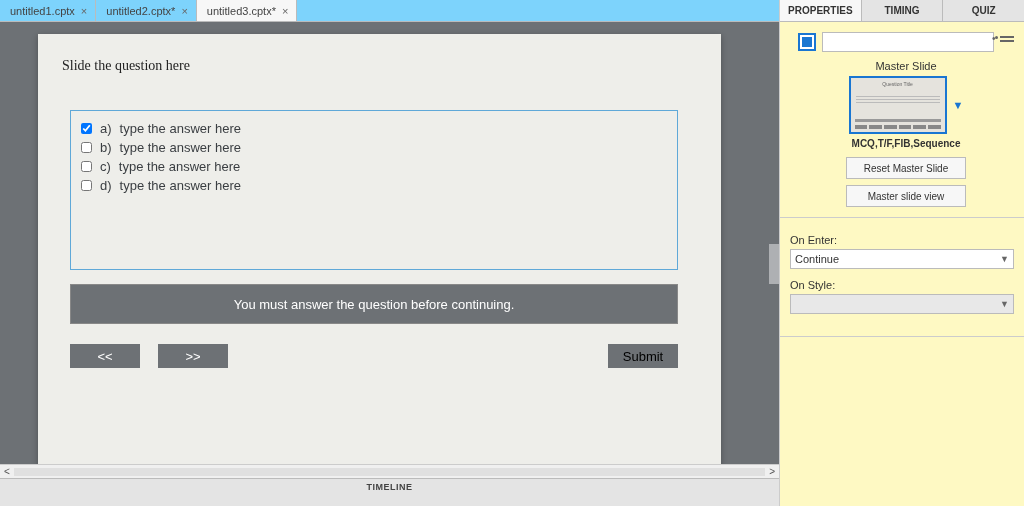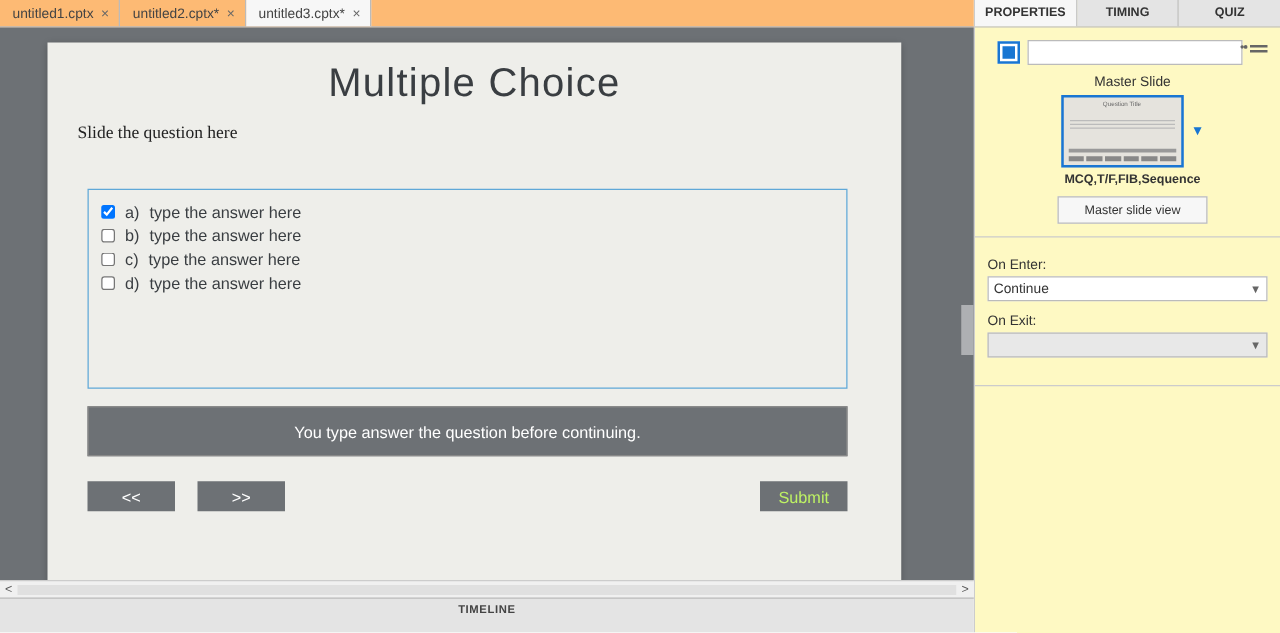--- a/index.html
+++ b/index.html
@@ -4,21 +4,21 @@
   <style>
     * { margin: 0; padding: 0; box-sizing: border-box; font-family: Arial, sans-serif; }
     html, body { width: 1024px; height: 506px; overflow: hidden; background: #fff; }
 
     .app { display: flex; width: 100%; height: 100%; }
 
     
     .main-area { flex: 1; display: flex; flex-direction: column; border-right: 1px solid #ccc; }
 
     
-    .tabs { display: flex; height: 22px; background: #fdba74; border-bottom: 1px solid #bbb; font-size: 11px; }
+    .tabs { display: flex; height: 22px; background: #7dd3fc; border-bottom: 1px solid #bbb; font-size: 11px; }
     .tab { display: flex; align-items: center; padding: 0 8px 0 10px; border-right: 1px solid #bbb; color: #444; cursor: default; gap: 6px; }
     .tab.active { background: #f7f7f7; }
     .tab-close { color: #666; font-size: 11px; cursor: pointer; }
 
     
     .canvas-wrapper { flex: 1; background: #6d7175; position: relative; overflow: hidden; }
     .slide {
       position: absolute;
       left: 38px; top: 12px;
       width: 683px; height: 432px;
@@ -73,21 +73,21 @@
       width: 608px;
     }
     .nav-btn {
       background: #6d7175; color: #fff; border: none;
       width: 70px; height: 24px;
       font-size: 13px; font-family: Verdana, sans-serif;
       cursor: pointer;
     }
     .submit-btn {
       margin-left: auto;
-      background: #6d7175; color: #bef264; border: none;
+      background: #6d7175; color: #000000; border: none;
       width: 70px; height: 24px;
       font-size: 13px; font-family: Verdana, sans-serif;
       cursor: pointer;
     }
     .page-counter {
       text-align: center;
       font-size: 9px;
       color: #3a3e42;
       margin-top: 14px;
       font-family: Verdana, sans-serif;
@@ -163,21 +163,20 @@
         <span class="tab-close">×</span>
       </div>
       <div class="tab active">
         <span>untitled3.cptx*</span>
         <span class="tab-close">×</span>
       </div>
     </div>
 
     <div class="canvas-wrapper">
       <div class="slide">
-        <div class="slide-title">Multiple Choice</div>
         <div class="question-prompt">Slide the question here</div>
         <div class="answers-box">
           <div class="answer-row">
             <input type="checkbox" checked="" style="">
             <span>a)</span>
             <span>type the answer here</span>
           </div>
           <div class="answer-row">
             <input type="checkbox" style="">
             <span>b)</span>
@@ -188,21 +187,21 @@
             <span>c)</span>
             <span>type the answer here</span>
           </div>
           <div class="answer-row">
             <input type="checkbox" style="">
             <span>d)</span>
             <span>type the answer here</span>
           </div>
         </div>
         <div class="message-bar">
-          <span class="msg-dotted">You type answer the question before continuing.</span>
+          <span class="msg-dotted">You must answer the question before continuing.</span>
         </div>
         <div class="btn-row">
           <button class="nav-btn">&lt;&lt;</button>
           <button class="nav-btn">&gt;&gt;</button>
           <button class="submit-btn">Submit</button>
         </div>
       </div>
       <div class="canvas-scroll-stub"></div>
     </div>
 
@@ -249,33 +248,34 @@
               <span></span>
               <span></span>
               <span></span>
               <span></span>
           </div>
         </div>
         <span class="thumb-arrow">▼</span>
       </div>
       <div class="master-name">MCQ,T/F,FIB,Sequence</div>
 
+      <button class="rp-btn">Reset Master Slide</button>
       <button class="rp-btn">Master slide view</button>
     </div>
 
     <div class="rp-divider"></div>
 
 
     <div class="events">
       <div class="event-label">On Enter:</div>
       <div class="event-select">
         <span>Continue</span>
         <span class="sel-arrow">▼</span>
       </div>
-      <div class="event-label">On Exit:</div>
+      <div class="event-label">On Style:</div>
       <div class="event-select disabled">
         <span></span>
         <span class="sel-arrow">▼</span>
       </div>
     </div>
     <div class="rp-divider"></div>
   </div>
 </div>
 
 </body></html>

